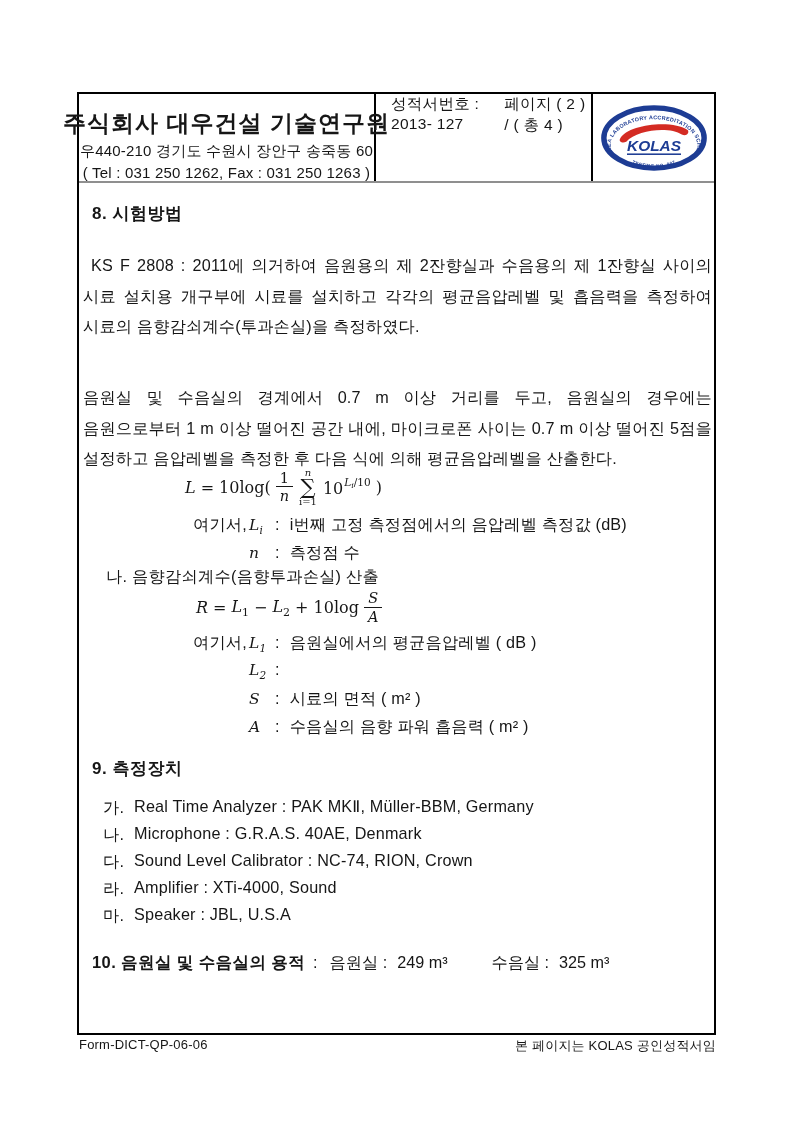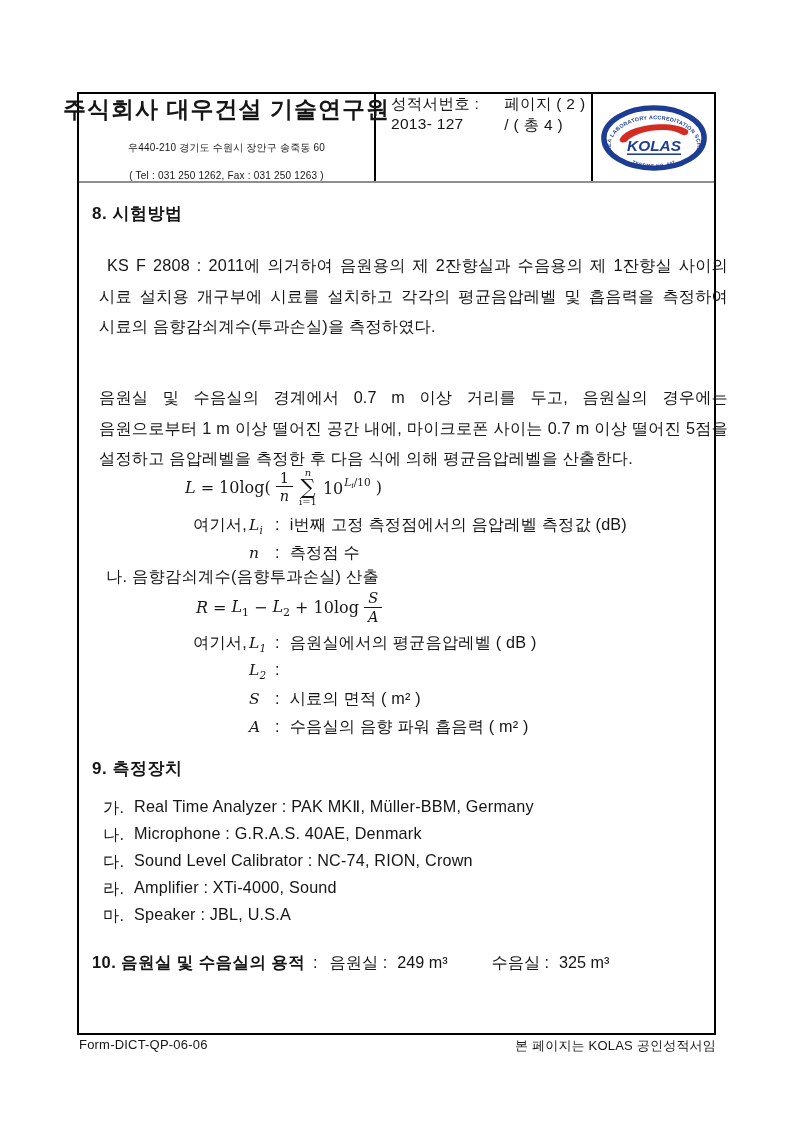--- a/index.html
+++ b/index.html
@@ -13,34 +13,34 @@
     position:absolute;left:77px;top:92px;width:635px;height:939px;
     border:2px solid #000;background:#fff;
   }
   
   .hdr{
     position:absolute;left:0;top:0;right:0;height:87px;
     border-bottom:2px solid #8f8f8f;display:flex;
   }
   .hdr-cell-company{
     width:295px;border-right:2px solid #000;
-    display:flex;flex-direction:column;align-items:center;justify-content:space-between;gap:3px;
+    display:flex;flex-direction:column;align-items:center;justify-content:flex-end;gap:3px;
   }
   .company-name{font-size:23px;font-weight:700;letter-spacing:1px;white-space:nowrap;}
-  .company-sub{font-size:10px;letter-spacing:.2px;white-space:nowrap;}
+  .company-sub{font-size:15px;letter-spacing:.2px;white-space:nowrap;}
   .hdr-cell-report{
     width:200px;border-right:2px solid #000;
     display:flex;flex-direction:row;justify-content:flex-start;gap:14px;
     padding-left:15px;font-size:15.5px;letter-spacing:.3px;
   }
   .hdr-cell-logo{flex:1;display:flex;align-items:center;justify-content:center;}
   
   .sec-title{position:absolute;font-size:17px;font-weight:700;letter-spacing:.5px;white-space:nowrap;}
   .para{
-    position:absolute;left:20px;width:629px;font-size:16.2px;line-height:30.5px;
+    position:absolute;left:4px;width:629px;font-size:16.2px;line-height:30.5px;
     text-align:justify;word-break:keep-all;letter-spacing:.2px;
   }
   .para.p1{text-indent:8px;}
   .subhead{position:absolute;font-size:16.2px;letter-spacing:.3px;white-space:nowrap;}
   
   .formula{
     position:absolute;display:flex;align-items:center;gap:5px;
     font-family:"DejaVu Serif",serif;font-size:16px;white-space:nowrap;
   }
   .var{font-style:italic;font-family:"DejaVu Serif",serif;}

